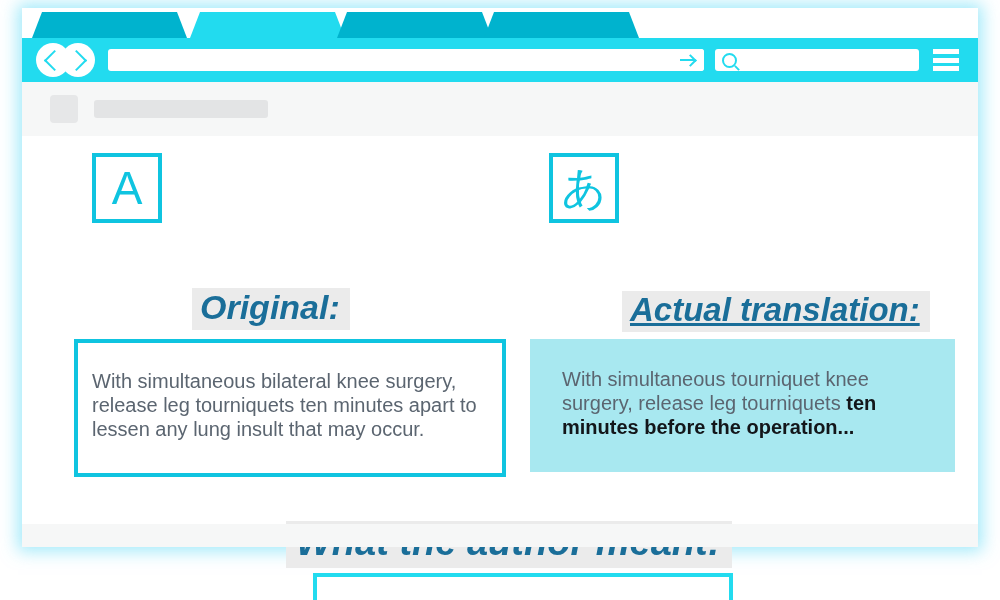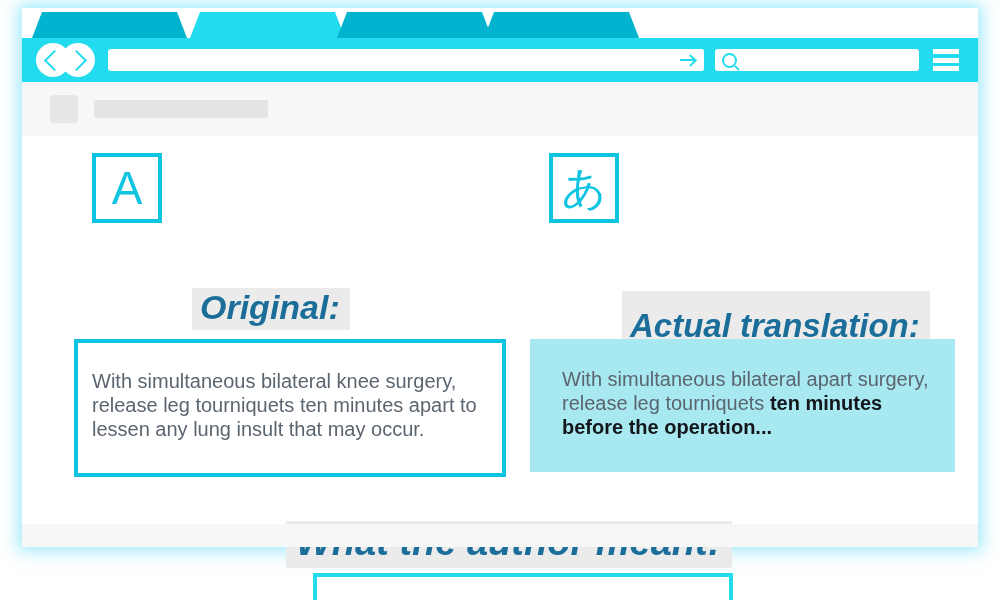--- a/index.html
+++ b/index.html
@@ -290,21 +290,21 @@
     left: 170px;
     top: 152px;
     font-size: 34px;
     padding: 2px 10px 4px 8px;
   }
   .h-trans {
     position: absolute;
     left: 600px;
     top: 155px;
     font-size: 33px;
-    padding: 18px 10px 4px 8px;
+    padding: 2px 10px 4px 8px;
     text-decoration: underline;
   }
   .h-meant {
     position: absolute;
     left: 264px;
     top: 385px;
     font-size: 38px;
     padding: 2px 12px 5px 10px;
   }
 </style>
@@ -369,21 +369,21 @@
         <div class="bodytext orig-text">With simultaneous bilateral knee surgery, release leg tourniquets ten minutes apart to lessen any lung insult that may occur.</div>
       </div>
 
       <div class="panel-head" style="left:527px; top:17px;">
         <div class="badge jp">あ</div>
       </div>
 
       <div class="heading h-trans">Actual translation:</div>
 
       <div class="trans-box">
-        <div class="bodytext trans-text"><span>With simultaneous bilateral apart surgery, release leg tourniquets </span><b>ten minutes before the operation...</b></div>
+        <div class="bodytext trans-text"><span>With simultaneous tourniquet knee surgery, release leg tourniquets </span><b>ten minutes before the operation...</b></div>
       </div>
 
       <div class="heading h-meant">What the author meant:</div>
 
       <div class="meant-box">
         <div class="bodytext meant-text">Release the tourniquet from one leg and wait 10 minutes before releasing the tourniquet from the other leg.</div>
       </div>
     </div>
 
     <div class="footerstrip"></div>

